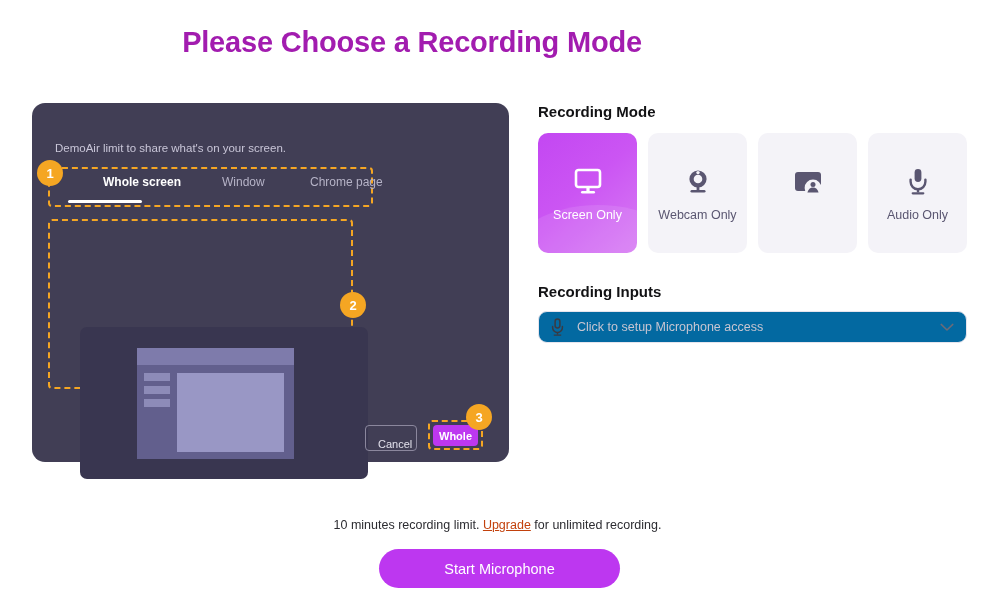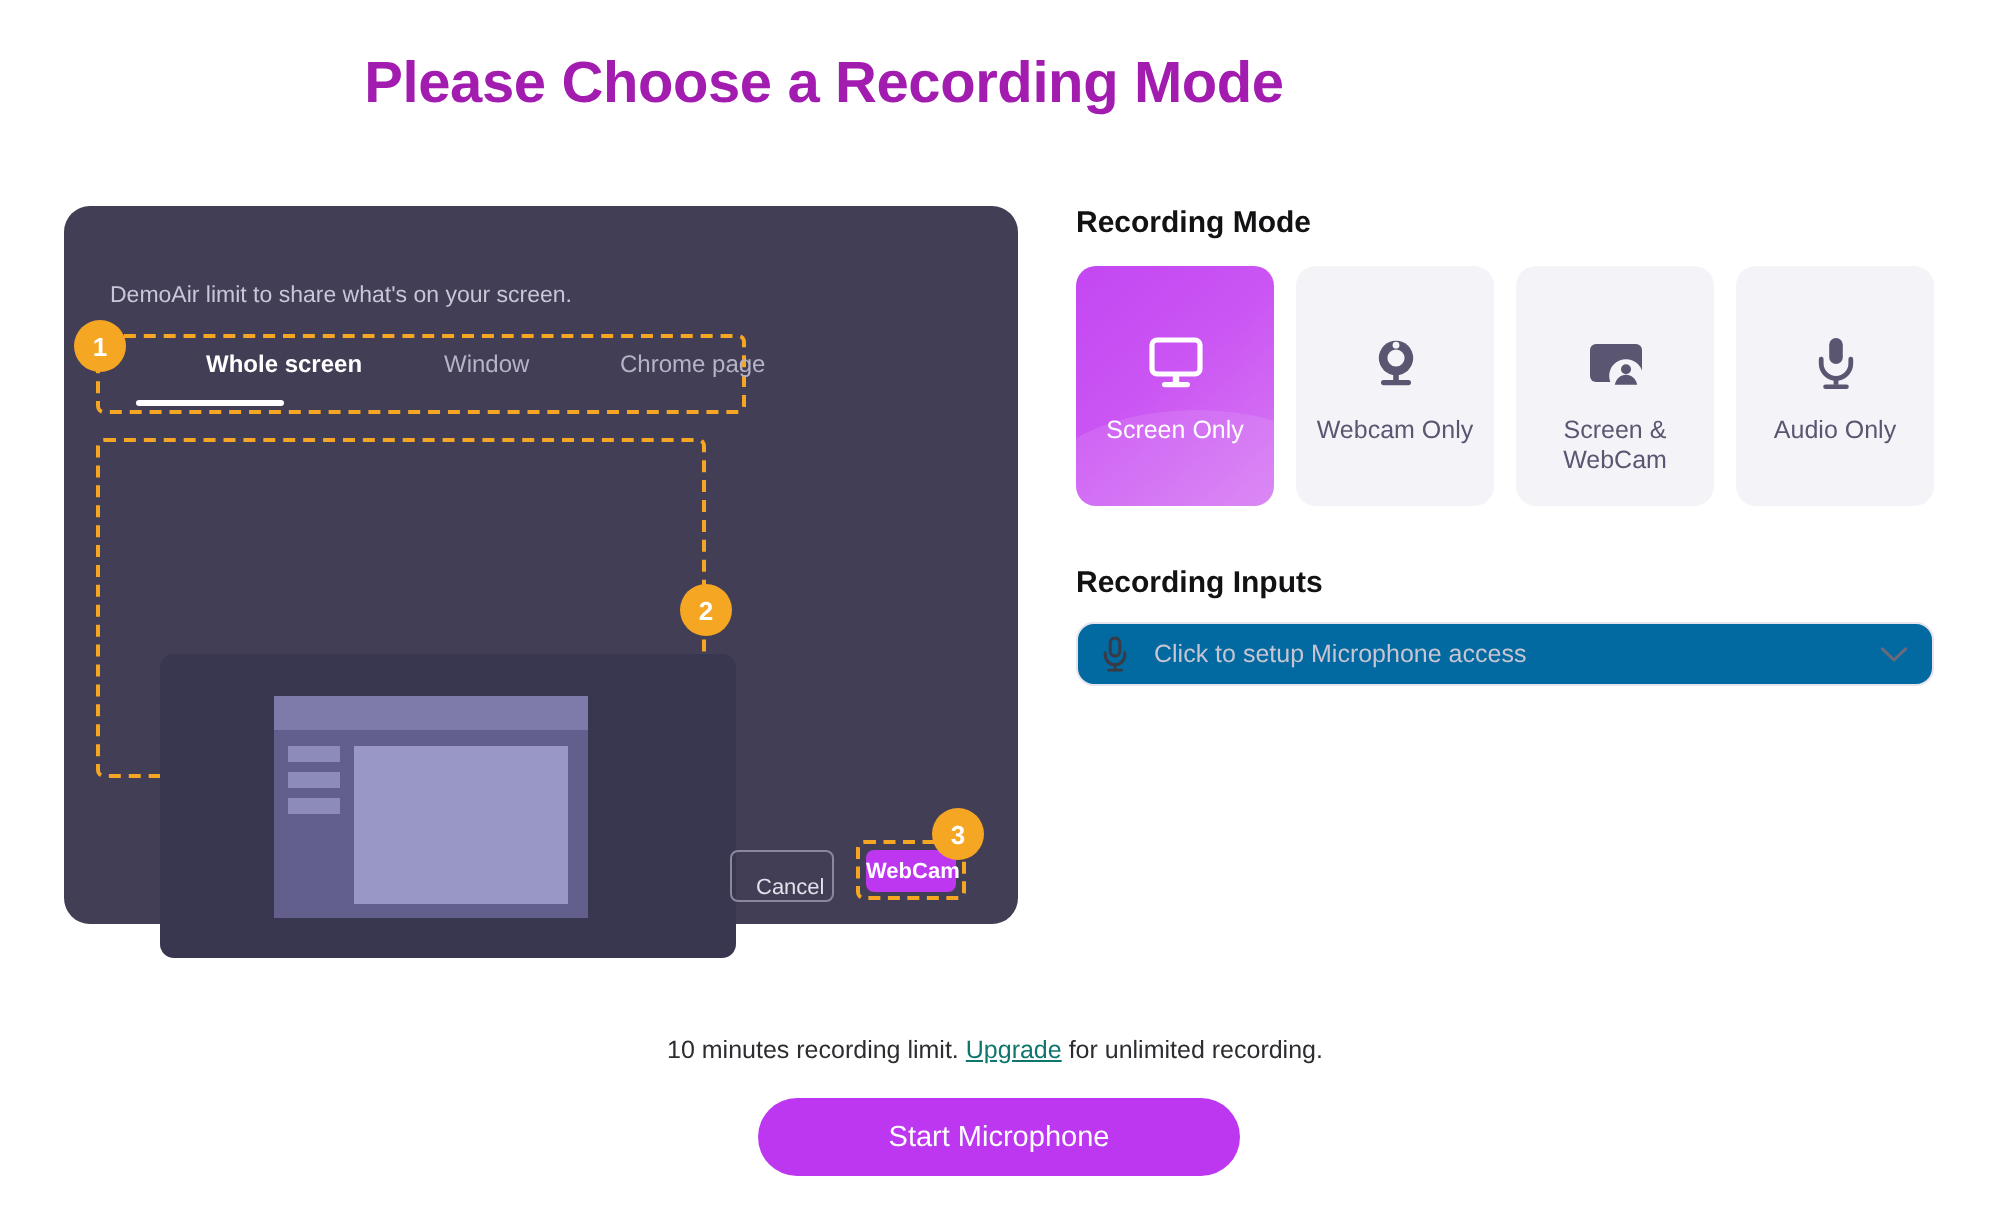--- a/index.html
+++ b/index.html
@@ -256,21 +256,21 @@
   
   .limit-note {
     position: absolute;
     left: 0; top: 518px;
     width: 995px;
     text-align: center;
     font-size: 12.5px;
     color: #2c2c31;
   }
   .limit-note a {
-    color: #0f766e;
+    color: #c2410c;
     text-decoration: underline;
     cursor: pointer;
   }
   .start-btn {
     position: absolute;
     left: 379px; top: 549px;
     width: 241px; height: 39px;
     border: none;
     border-radius: 20px;
     background: #bd37f0;
@@ -305,21 +305,21 @@
     <div class="mock-window">
       <div class="mock-titlebar"></div>
       <div class="mock-bar mock-bar-1"></div>
       <div class="mock-bar mock-bar-2"></div>
       <div class="mock-bar mock-bar-3"></div>
       <div class="mock-content"></div>
     </div>
   </div>
 
   <button class="btn-cancel">Cancel</button>
-  <button class="btn-share">WebCam</button>
+  <button class="btn-share">Whole</button>
 </div>
 
 <div class="tab-underline"></div>
 
 <div class="badge badge-1">1</div>
 <div class="badge badge-2">2</div>
 <div class="badge badge-3">3</div>
 
 <div class="section-label lbl-mode">Recording Mode</div>
 
@@ -351,21 +351,20 @@
 
   <div class="mode-card">
     <span class="mode-icon">
       <svg width="30" height="24" viewBox="0 0 30 24" aria-hidden="true">
         <rect x="2" y="2" width="26" height="19" rx="3" fill="#5a5671"></rect>
         <circle cx="20" cy="18" r="8.4" fill="#f4f3f8"></circle>
         <circle cx="20" cy="14.6" r="2.5" fill="#5a5671"></circle>
         <path d="M14.4 22.4c0.7-3.1 2.9-5 5.6-5s4.9 1.9 5.6 5z" fill="#5a5671"></path>
       </svg>
     </span>
-    <span class="mode-label">Screen &amp; WebCam</span>
   </div>
 
   <div class="mode-card">
     <span class="mode-icon">
       <svg width="26" height="30" viewBox="0 0 26 30" aria-hidden="true">
         <rect x="9.6" y="2" width="6.8" height="13" rx="3.4" fill="#5a5671"></rect>
         <path d="M5.6 12.6v2.2a7.4 7.4 0 0 0 14.8 0v-2.2" fill="none" stroke="#5a5671" stroke-width="2.4" stroke-linecap="round"></path>
         <rect x="11.8" y="21" width="2.4" height="4.4" fill="#5a5671"></rect>
         <rect x="6.6" y="25.2" width="12.8" height="2.3" rx="1.15" fill="#5a5671"></rect>
       </svg>

